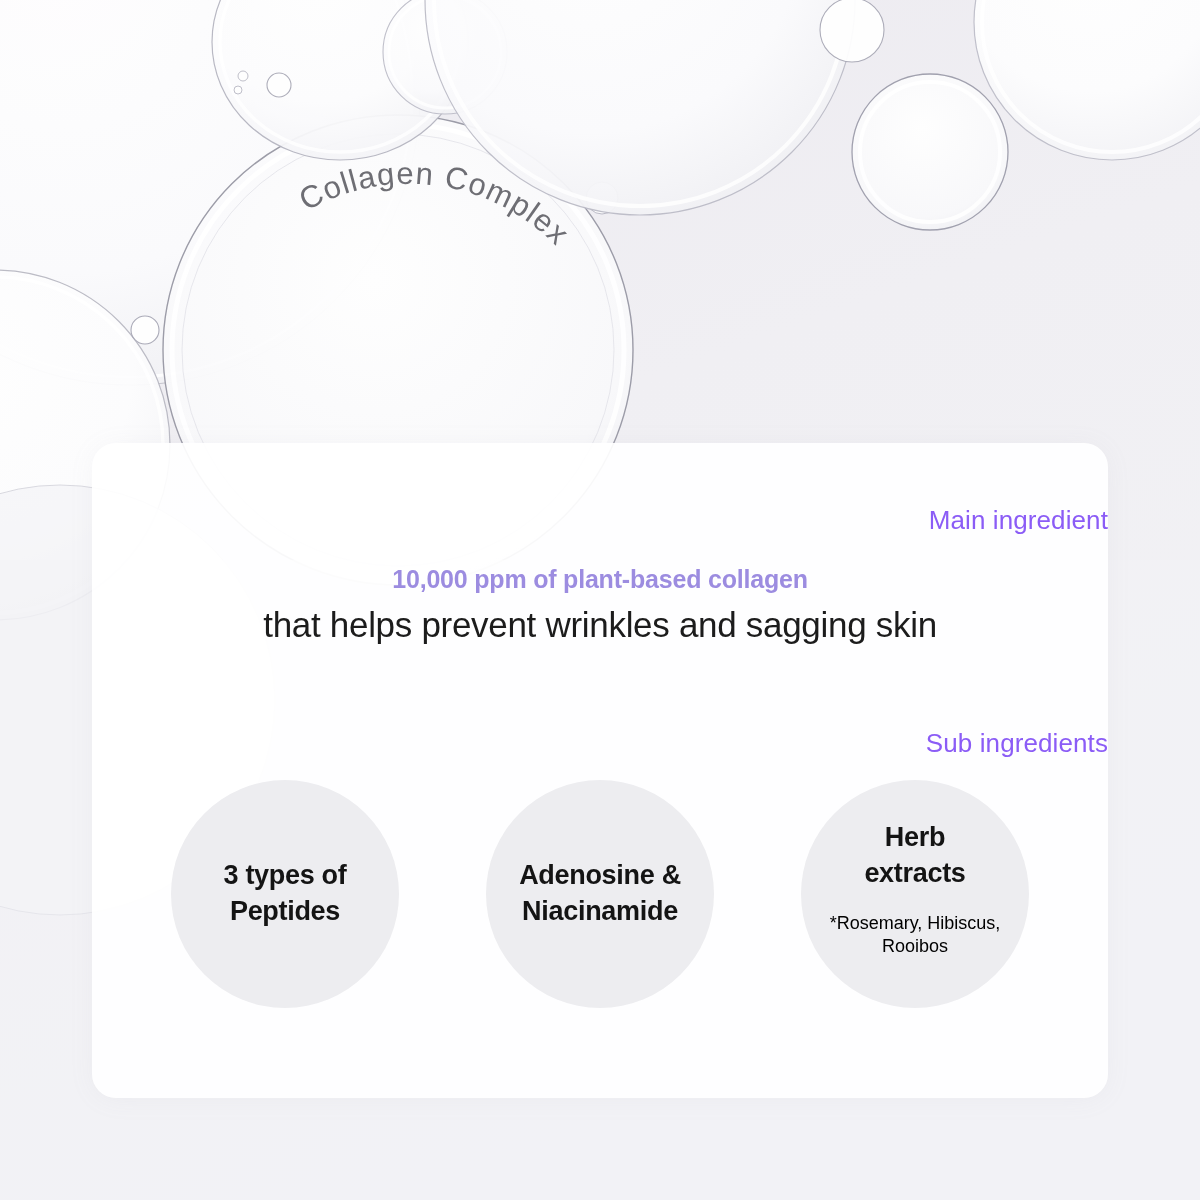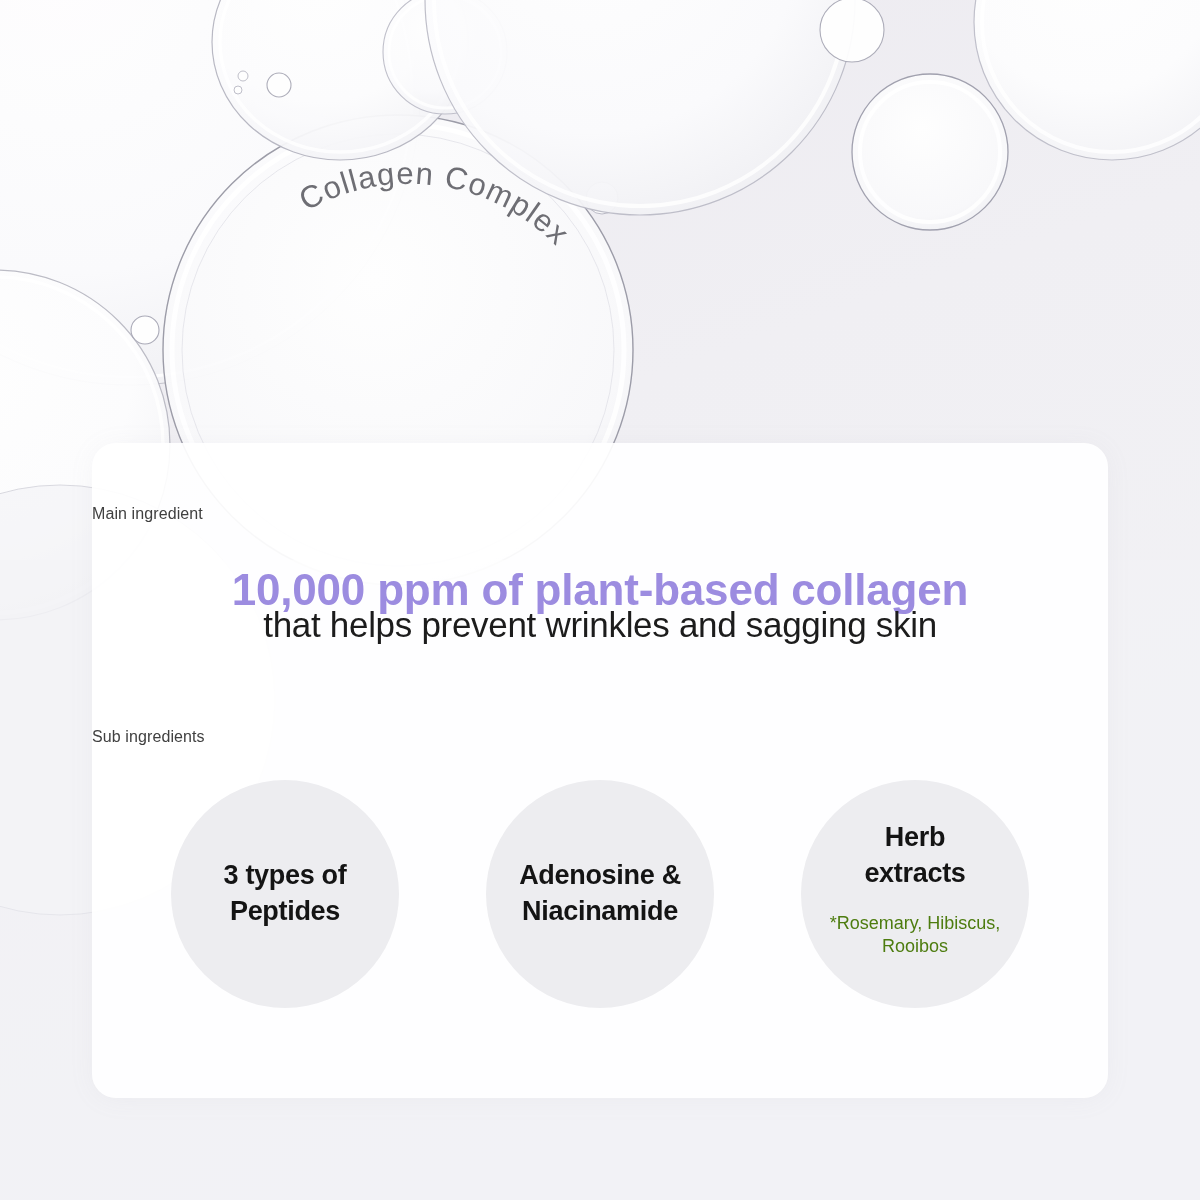--- a/index.html
+++ b/index.html
@@ -30,36 +30,36 @@
     width:1016px; height:655px;
     background:rgba(255,255,255,0.93);
     border-radius:24px;
     z-index:2;
     box-shadow:0 2px 26px rgba(150,150,170,0.07);
   }
 
   .section-label {
     position:absolute;
     left:0; width:100%;
-    text-align:left;
-    color:#404040;
-    font-size:16px;
+    text-align:right;
+    color:#8b5cf6;
+    font-size:26px;
     font-weight:400;
     letter-spacing:0.1px;
   }
 
   #main-ingredient-label { top:62px; }
   #sub-ingredients-label { top:285px; }
 
   #main-ingredient-highlight {
     position:absolute;
     top:122px; left:0; width:100%;
     text-align:center;
     color:#9c8ce0;
-    font-size:44px;
+    font-size:25px;
     font-weight:700;
     letter-spacing:-0.2px;
   }
 
   #main-ingredient-desc {
     position:absolute;
     top:162px; left:0; width:100%;
     text-align:center;
     color:#1c1c1c;
     font-size:35px;
@@ -94,21 +94,21 @@
     color:#141414;
     font-size:27px;
     font-weight:700;
     line-height:1.33;
     text-align:center;
     letter-spacing:-0.3px;
     white-space:pre-line;
   }
 
   .circle-note {
-    color:#4d7c0f;
+    color:#000000;
     font-size:18px;
     font-weight:400;
     line-height:1.3;
     text-align:center;
     margin-top:4px;
     width:250px;
     white-space:pre-line;
   }
 
   .circle-note:empty { display:none; }

